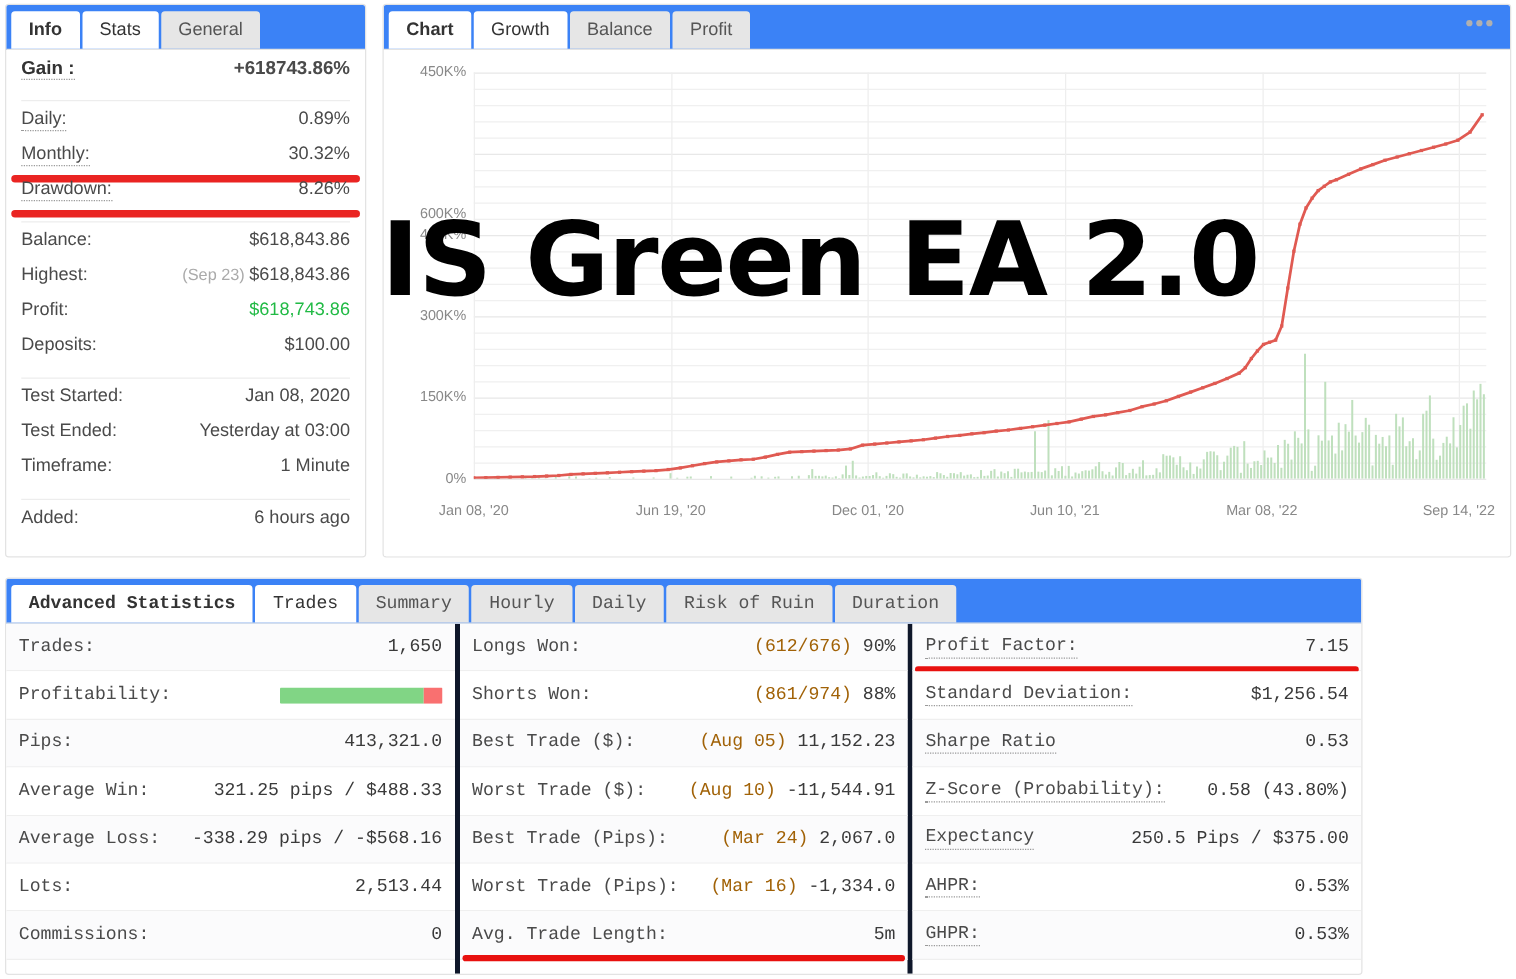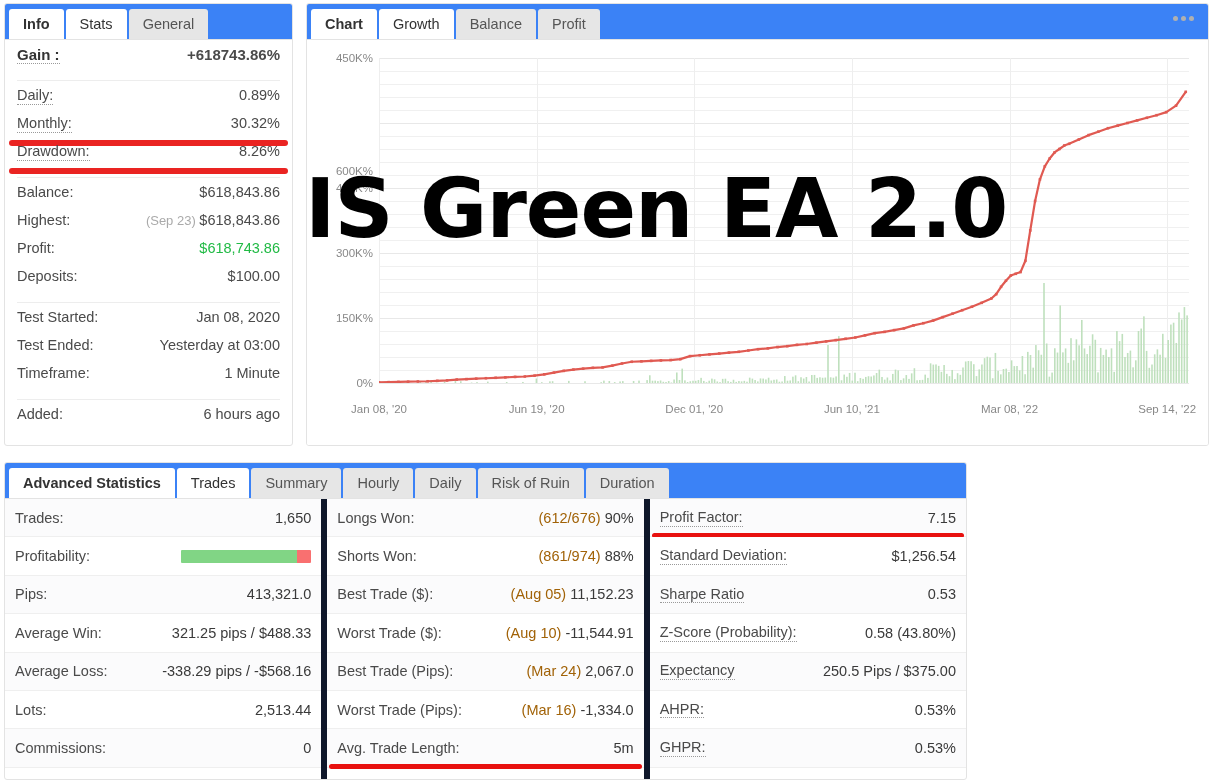--- a/index.html
+++ b/index.html
@@ -147,23 +147,23 @@
     font-size: 82px;
     letter-spacing: -1px;
     color: #000;
     white-space: nowrap;
     z-index: 5;
     pointer-events: none;
     line-height: 1;
   }
 
   
-  #stats-panel { left: 4px; top: 462px; width: 963px; height: 318px; }
+  #stats-panel { left: 4px; top: 462px; width: 1086px; height: 318px; font-family: Liberation Mono, monospace; }
   .stats-cols { display: flex; height: 280px; }
-  .scol { flex: 1 1 0; min-width: 0; border-right: 6px solid #0f172a; }
+  .scol { flex: 1 1 0; min-width: 0; border-right: 4px solid #0f172a; }
   .scol:last-child { border-right: none; }
   .srow {
     display: flex; justify-content: space-between; align-items: center;
     height: 38.4px;
     padding: 0 10px;
     font-size: 14.5px;
     position: relative;
     border-bottom: 1px solid #efefef;
   }
   .srow:nth-child(odd) { background: #fbfbfc; }

